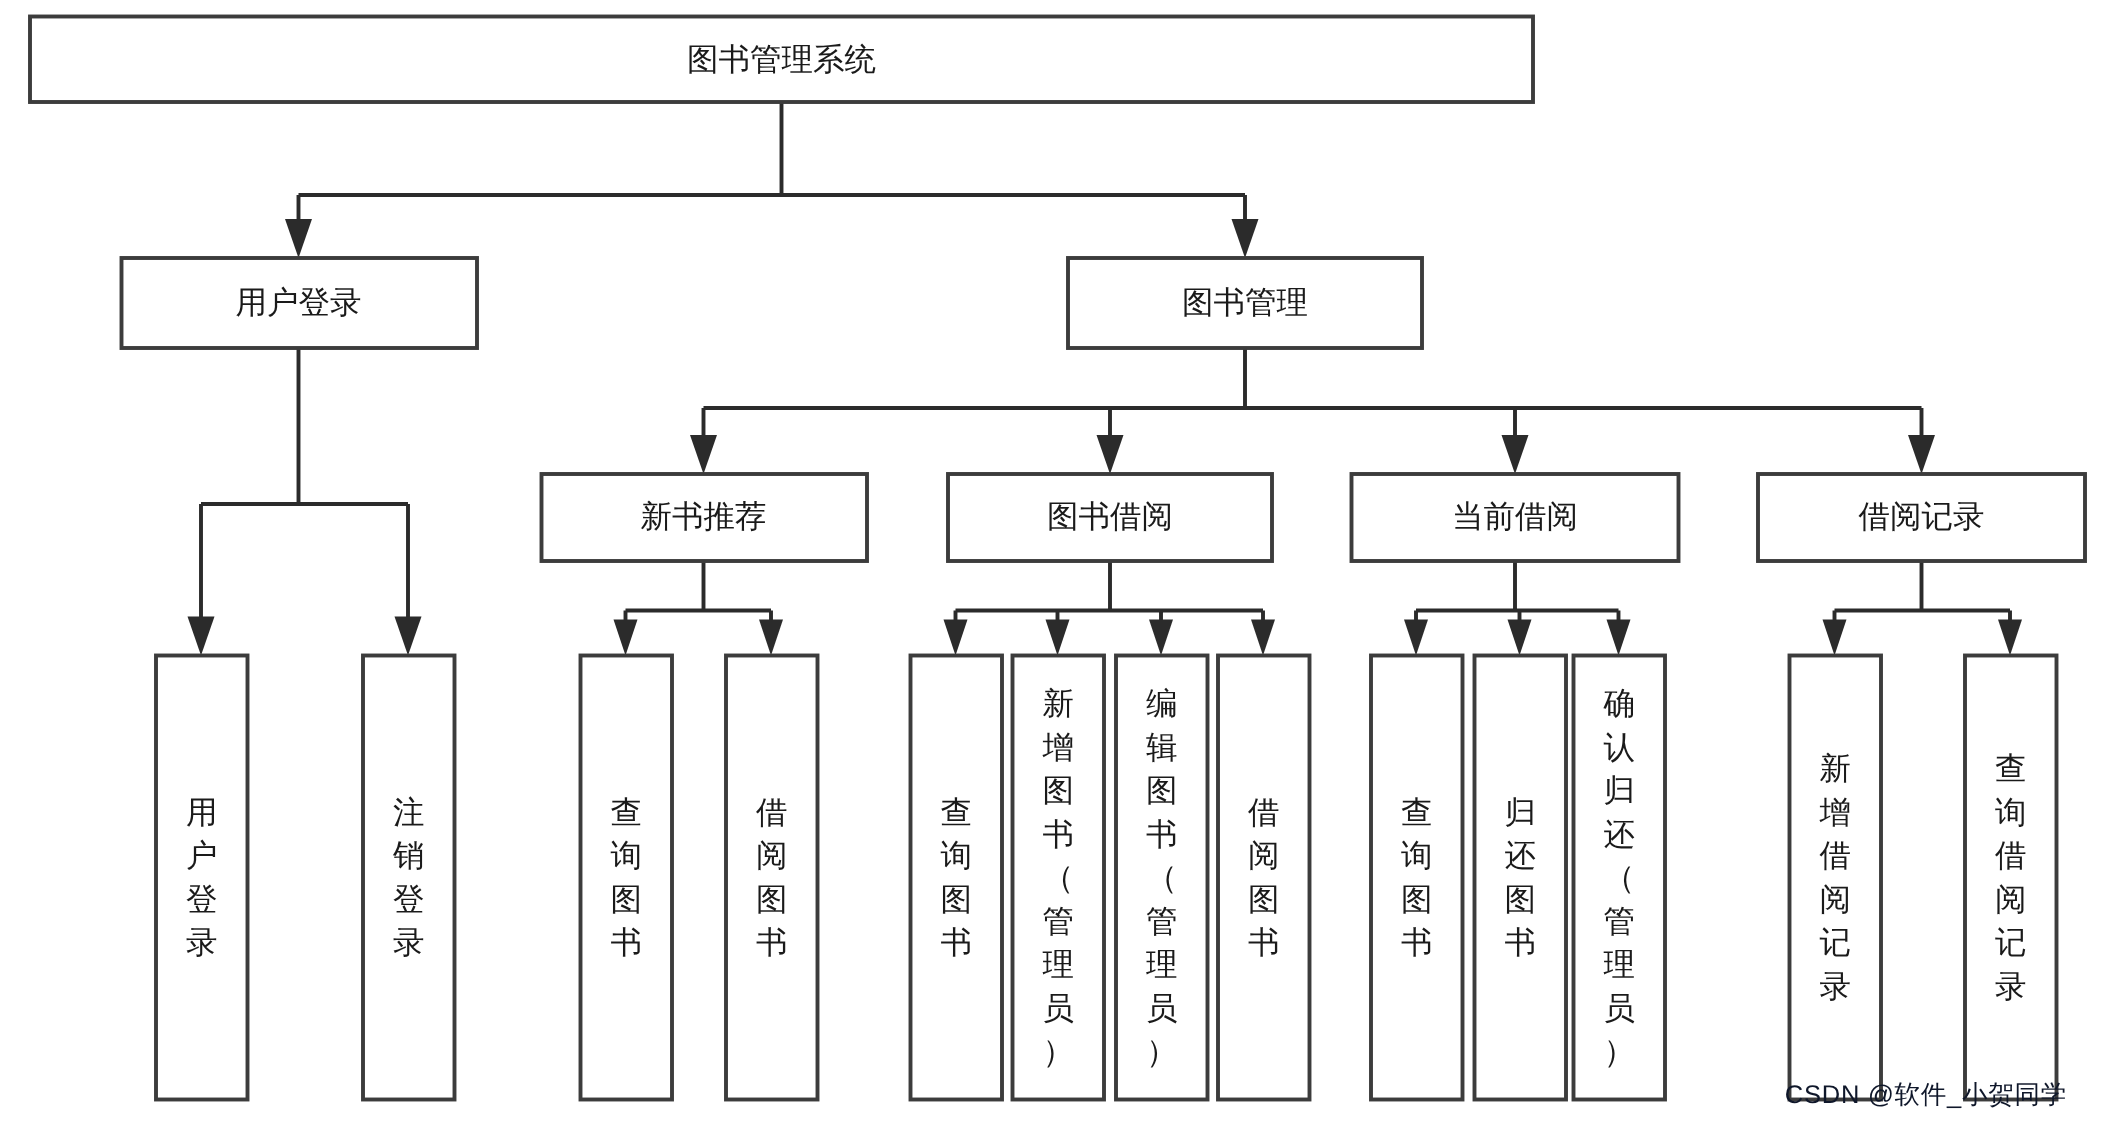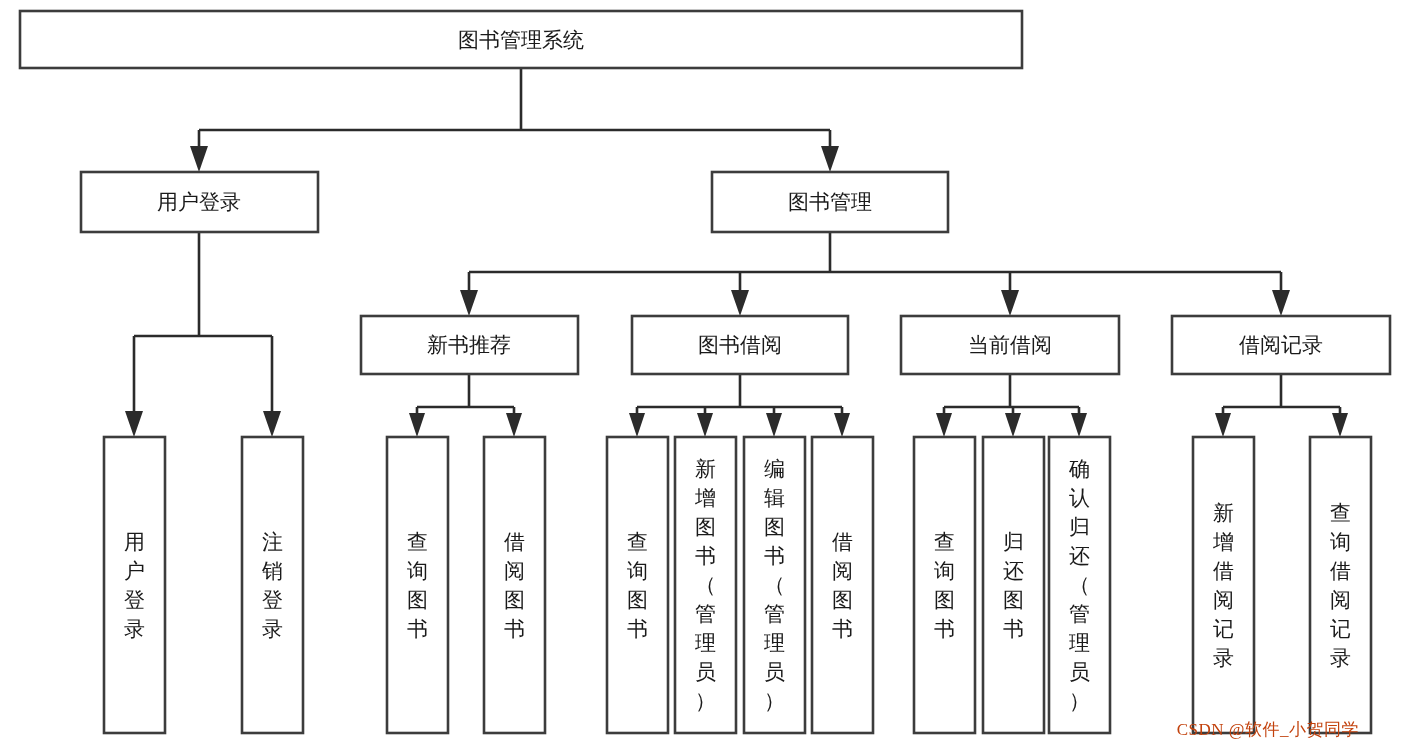--- a/index.html
+++ b/index.html
@@ -49,25 +49,25 @@
     dominant-baseline: middle;
   }
   .node-label-v {
     font-family: "Liberation Sans", "DejaVu Sans", sans-serif;
     font-size: 21px;
     fill: #1a1a1a;
     text-anchor: middle;
   }
   .watermark-text {
     position: absolute;
-    right: 24px;
+    right: 5px;
     bottom: 6px;
-    font-family: Liberation Serif, serif;
+    font-family: Liberation Sans, sans-serif;
     font-size: 17px;
-    color: #c2410c;
+    color: #0f172a;
     white-space: nowrap;
     letter-spacing: 0.5px;
   }
 </style>
 </head>
 <body>
 
 <div id="diagram-root">
 
   <svg class="diagram-svg" viewBox="0 0 1405 747">

